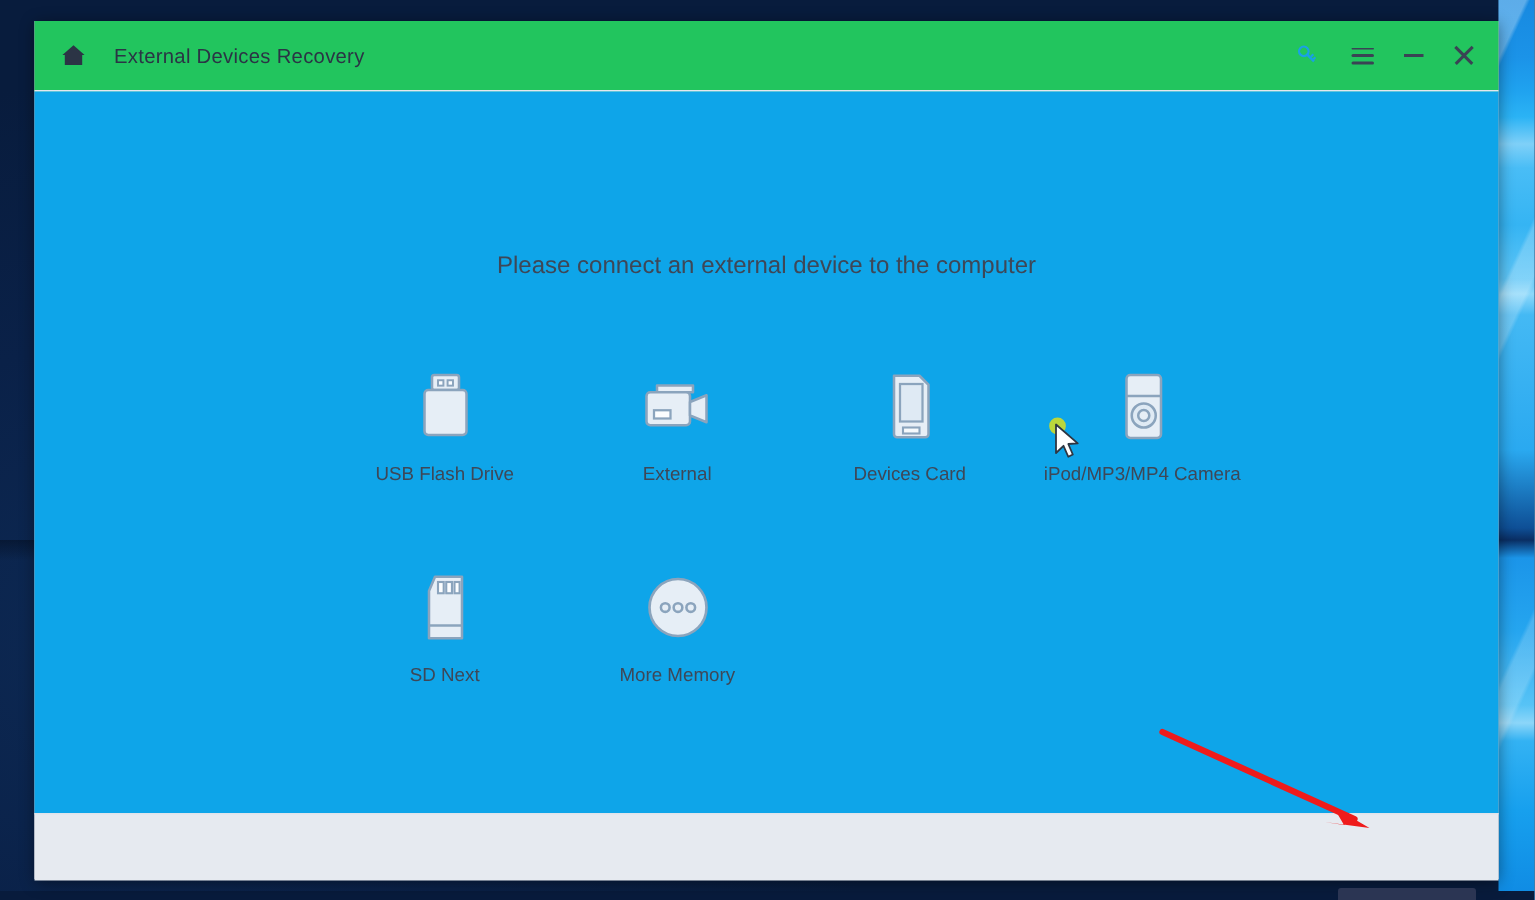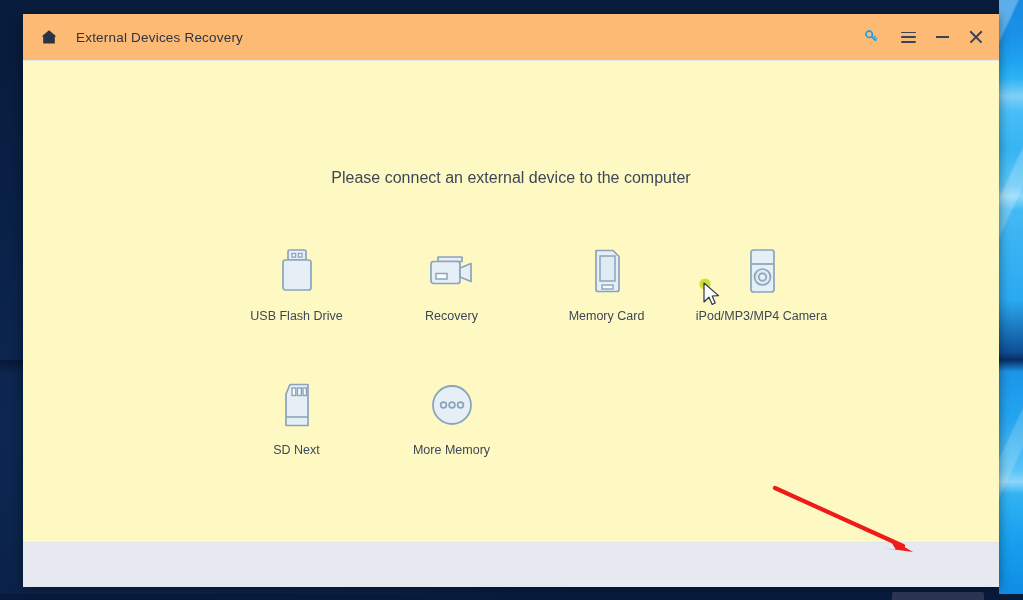--- a/index.html
+++ b/index.html
@@ -77,21 +77,21 @@
     width: 976px;
     height: 572px;
     background: #f4f6fa;
     box-shadow: 0 2px 10px rgba(0,0,0,.45);
   }
 
   
   #title-bar {
     position: relative;
     height: 46px;
-    background: #fdba74;
+    background: #22c55e;
     border-bottom: 1px solid #e3e7ee;
     display: flex;
     align-items: center;
   }
   #home-icon {
     margin-left: 12px;
     width: 28px; height: 28px;
     display: flex; align-items: center; justify-content: center;
   }
   #app-title {
@@ -124,21 +124,21 @@
     position: absolute; left: -1px; top: 6px;
     width: 16px; height: 1.6px; background: #3a4354;
   }
   .closex i:first-child { transform: rotate(45deg); }
   .closex i:last-child  { transform: rotate(-45deg); }
 
   
   #window-body {
     position: relative;
     height: 481px;
-    background: #fef9c3;
+    background: #0ea5e9;
   }
   #prompt-text {
     position: absolute;
     top: 108px;
     left: 0; right: 0;
     text-align: center;
     font-size: 16px;
     color: #3e4757;
   }
 
@@ -285,33 +285,33 @@
 
       <div class="device-tile">
         <div class="device-icon">
           <svg width="52" height="44" viewBox="0 0 52 44" aria-hidden="true">
             <path d="M12 8 L36 8 L36 12.5 L12 12.5 Z" fill="#e6eef6" stroke="#8ba4bd" stroke-width="1.7" stroke-linejoin="round"></path>
             <rect x="5" y="12.5" width="29" height="22" rx="2.5" fill="#e6eef6" stroke="#8ba4bd" stroke-width="1.7"></rect>
             <rect x="10" y="24.5" width="11" height="5.5" fill="#fbfdff" stroke="#8ba4bd" stroke-width="1.5"></rect>
             <path d="M34 19 L45 14.5 L45 32.5 L34 28 Z" fill="#e6eef6" stroke="#8ba4bd" stroke-width="1.7" stroke-linejoin="round"></path>
           </svg>
         </div>
-        <div class="device-label">Recovery</div>
+        <div class="device-label">External</div>
       </div>
 
       <div class="device-tile">
         <div class="device-icon">
           <svg width="40" height="48" viewBox="0 0 40 48" aria-hidden="true">
             <path d="M9 3.5 L26 3.5 L32 9.5 L32 42.5 C32 43.6 31.1 44.5 30 44.5 L11 44.5
                      C9.9 44.5 9 43.6 9 42.5 Z" fill="#e6eef6" stroke="#8ba4bd" stroke-width="1.7" stroke-linejoin="round"></path>
             <rect x="13" y="9" width="15" height="25" fill="#dfeaf4" stroke="#8ba4bd" stroke-width="1.5"></rect>
             <rect x="15" y="38" width="11" height="4" fill="#f6fafd" stroke="#8ba4bd" stroke-width="1.4"></rect>
           </svg>
         </div>
-        <div class="device-label">Memory Card</div>
+        <div class="device-label">Devices Card</div>
       </div>
 
       <div class="device-tile">
         <div class="device-icon">
           <svg width="40" height="48" viewBox="0 0 40 48" aria-hidden="true">
             <rect x="9" y="3" width="23" height="42" rx="2.5" fill="#e6eef6" stroke="#8ba4bd" stroke-width="1.7"></rect>
             <line x1="9" y1="17" x2="32" y2="17" stroke="#8ba4bd" stroke-width="1.7"></line>
             <circle cx="20.5" cy="30" r="8" fill="#dfeaf4" stroke="#8ba4bd" stroke-width="1.7"></circle>
             <circle cx="20.5" cy="30" r="3.7" fill="#e6eef6" stroke="#8ba4bd" stroke-width="1.7"></circle>
           </svg>

